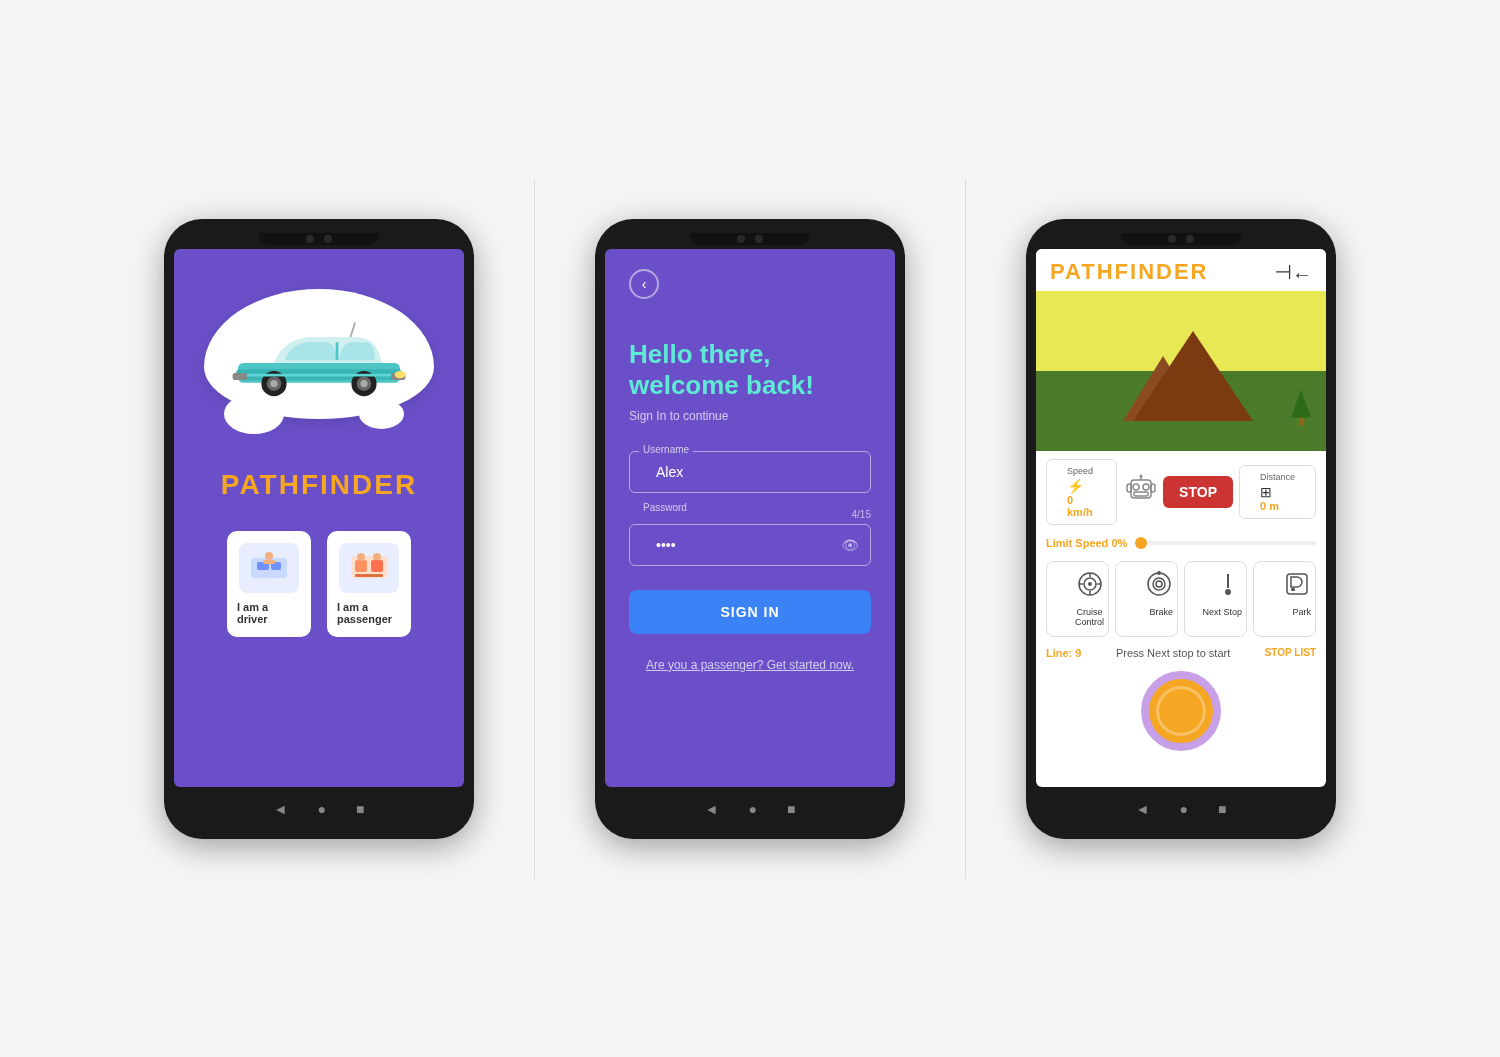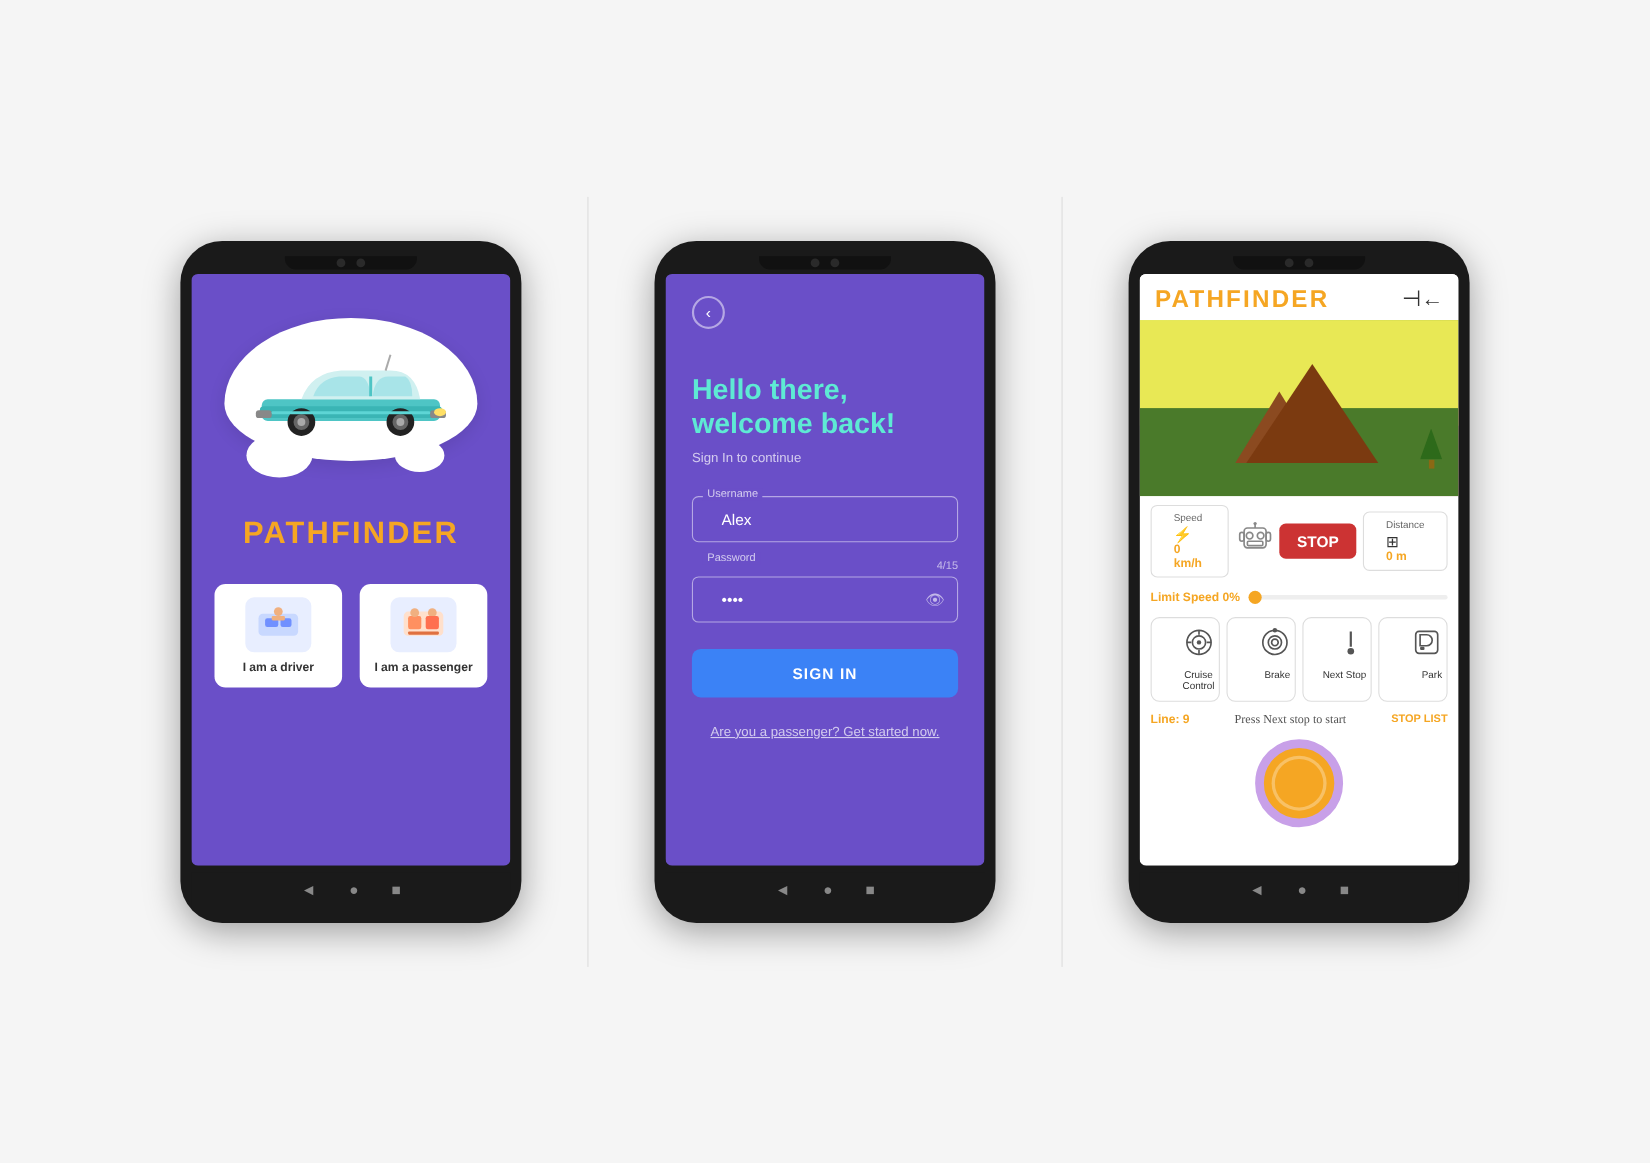--- a/index.html
+++ b/index.html
@@ -146,21 +146,21 @@
       gap: 16px;
     }
     .role-btn {
       background: white;
       border-radius: 10px;
       padding: 12px 10px;
       display: flex;
       flex-direction: column;
       align-items: center;
       gap: 8px;
-      width: 116px;
+      width: 84px;
       font-size: 11px;
       color: #333;
       font-weight: 600;
     }
     .role-icon {
       width: 60px;
       height: 50px;
       background: #e8eeff;
       border-radius: 8px;
       display: flex;
@@ -455,21 +455,20 @@
       padding: 4px 10px 6px;
     }
     .line-info {
       font-size: 11px;
       color: #f5a623;
       font-weight: 700;
     }
     .next-stop-info {
       font-size: 11px;
       color: #555;
-      font-family: Liberation Serif, serif;
     }
     .stop-list-btn {
       font-size: 10px;
       color: #f5a623;
       font-weight: 700;
       text-align: right;
       line-height: 1.2;
     }
     .horn-area {
       display: flex;

